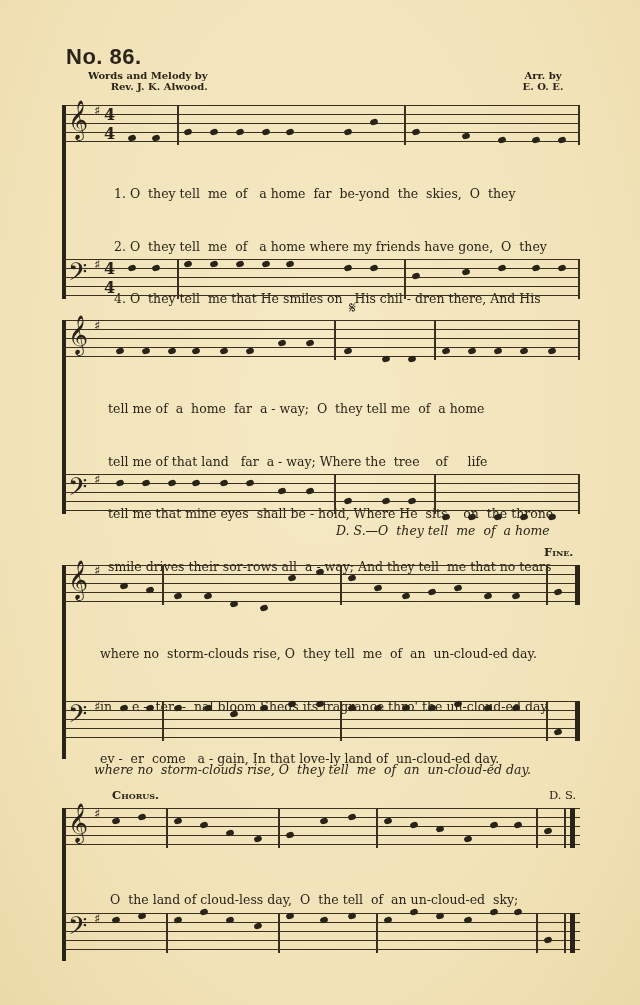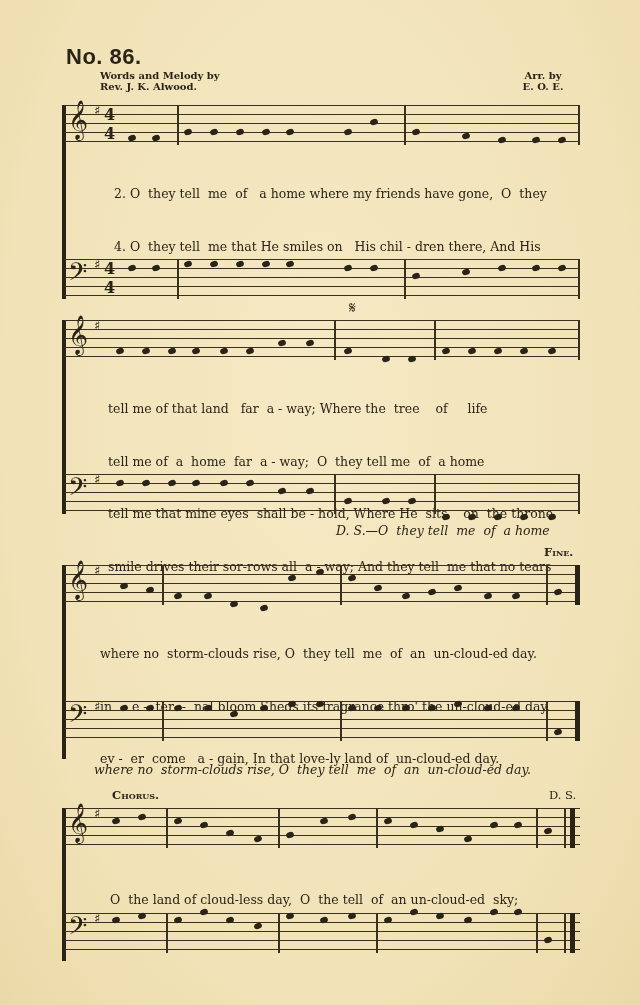--- a/index.html
+++ b/index.html
@@ -8,21 +8,21 @@
     background:#f3e6bf;
     font-family:"DejaVu Serif", serif;
     color:#2a2418;
     position:relative;
   }
   .page { position:absolute; left:0; top:0; width:640px; height:1005px;
     background: radial-gradient(ellipse at 50% 40%, #f5e9c4 0%, #f1e2b7 70%, #ead9a8 100%); }
   .hdr-no { position:absolute; left:66px; top:44px; font-family:"Liberation Sans", sans-serif; font-size:22px; font-weight:bold; letter-spacing:0.5px; }
   .hdr-title { position:absolute; left:232px; top:44px; font-family:"Liberation Sans", sans-serif; font-size:22px; font-weight:bold; letter-spacing:0.3px; }
   .credit { position:absolute; font-family:"DejaVu Serif", serif; font-size:10px; font-weight:bold; line-height:11px; }
-  .credit.left { left:100px; top:70px; text-align:left; }
+  .credit.left { left:88px; top:70px; text-align:right; }
   .credit.right { left:510px; top:70px; width:66px; text-align:center; }
 
   .system { position:absolute; left:64px; width:516px; }
   .staff { position:absolute; left:0; width:516px; height:40px; }
   .staff .line { position:absolute; left:0; right:0; height:1px; background:#3a3020; }
   .brace { position:absolute; left:-2px; width:4px; background:#2a2418; }
   .barline { position:absolute; width:1.5px; background:#3a3020; top:0; height:40px; }
   .clef { position:absolute; left:4px; font-size:34px; line-height:40px; top:-6px; color:#2a2418; font-family:"DejaVu Sans", sans-serif; }
   .keysig { position:absolute; left:30px; top:-2px; font-size:13px; font-family:"DejaVu Sans", sans-serif; }
   .timesig { position:absolute; left:40px; top:0; font-size:16px; font-weight:bold; line-height:19px; font-family:"DejaVu Serif", serif; }
@@ -76,20 +76,21 @@
         <div class="note" style="left:222px;top:24px"></div>
       <div class="note" style="left:280px;top:24px"></div>
         <div class="note" style="left:306px;top:14px"></div>
       <div class="note" style="left:348px;top:24px"></div>
         <div class="note" style="left:398px;top:28px"></div>
         <div class="note" style="left:434px;top:32px"></div>
         <div class="note" style="left:468px;top:32px"></div>
         <div class="note" style="left:494px;top:32px"></div>
     </div>
     <div class="lyrics" style="top:45px;">
+      <div>1. O  they tell  me  of   a home  far  be-yond  the  skies,  O  they</div>
       <div>2. O  they tell  me  of   a home where my friends have gone,  O  they</div>
       <div>4. O  they tell  me that He smiles on   His chil - dren there, And His</div>
     </div>
     <div class="staff" style="top:154px;">
       <div class="line" style="top:0"></div>
         <div class="line" style="top:9px"></div>
         <div class="line" style="top:18px"></div>
         <div class="line" style="top:27px"></div>
         <div class="line" style="top:36px"></div>
       <span class="clef" style="font-size:30px;top:-4px;">𝄢</span>
@@ -143,22 +144,22 @@
       <div class="note" style="left:280px;top:28px"></div>
         <div class="note" style="left:318px;top:36px"></div>
         <div class="note" style="left:344px;top:36px"></div>
       <div class="note" style="left:378px;top:28px"></div>
         <div class="note" style="left:404px;top:28px"></div>
         <div class="note" style="left:430px;top:28px"></div>
         <div class="note" style="left:456px;top:28px"></div>
         <div class="note" style="left:484px;top:28px"></div>
     </div>
     <div class="lyrics" style="top:45px;left:44px;">
+      <div>tell me of  a  home  far  a - way;  O  they tell me  of  a home</div>
       <div>tell me of that land   far  a - way; Where the  tree    of     life</div>
-      <div>tell me of  a  home  far  a - way;  O  they tell me  of  a home</div>
       <div>tell me that mine eyes  shall be - hold, Where He  sits    on  the throne</div>
       <div>smile drives their sor-rows all  a - way; And they tell  me that no tears</div>
     </div>
     <div class="staff" style="top:154px;">
       <div class="line" style="top:0"></div>
         <div class="line" style="top:9px"></div>
         <div class="line" style="top:18px"></div>
         <div class="line" style="top:27px"></div>
         <div class="line" style="top:36px"></div>
       <span class="clef" style="font-size:30px;top:-4px;">𝄢</span>

